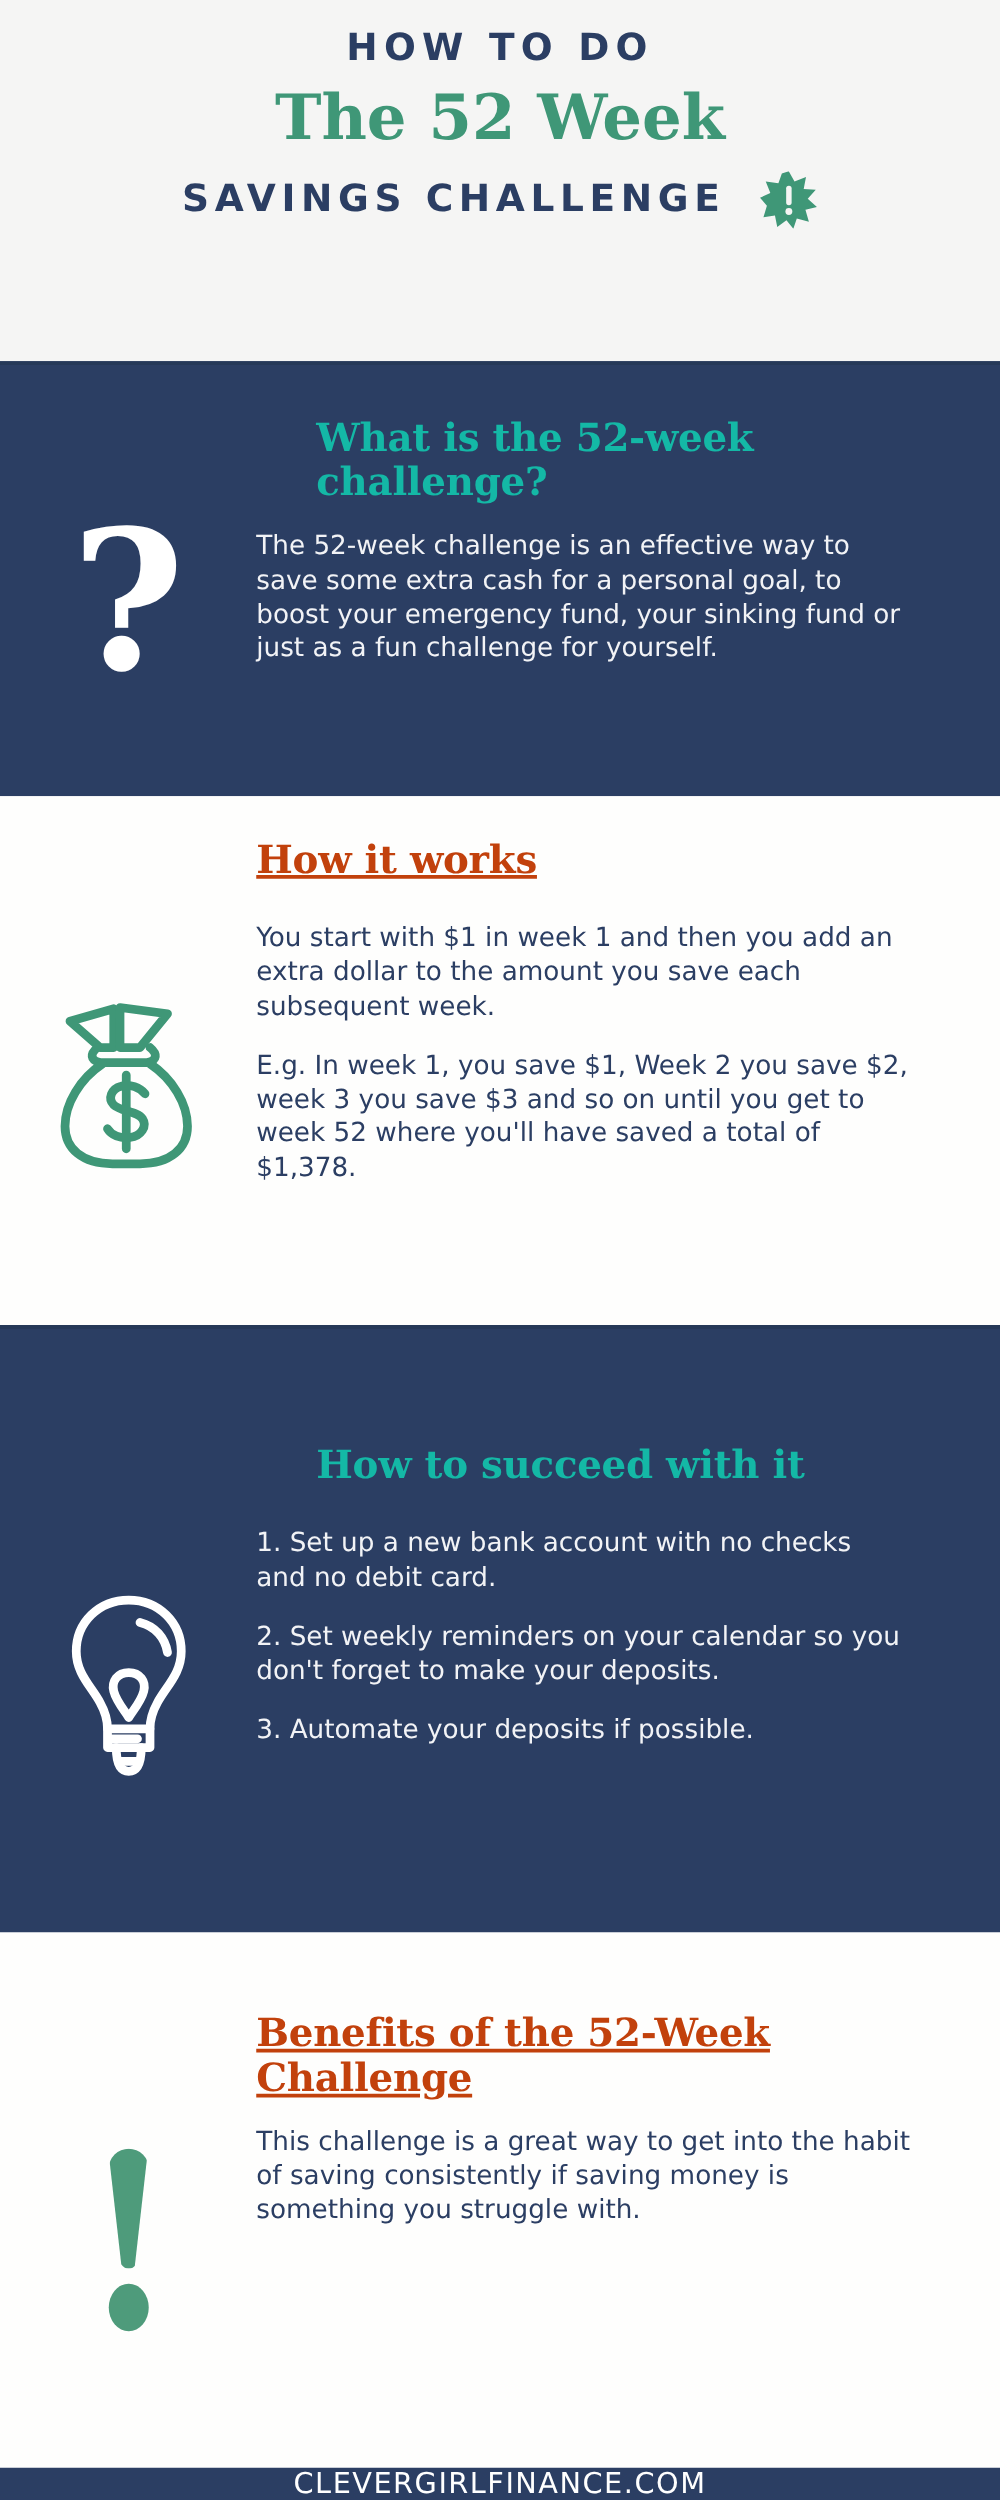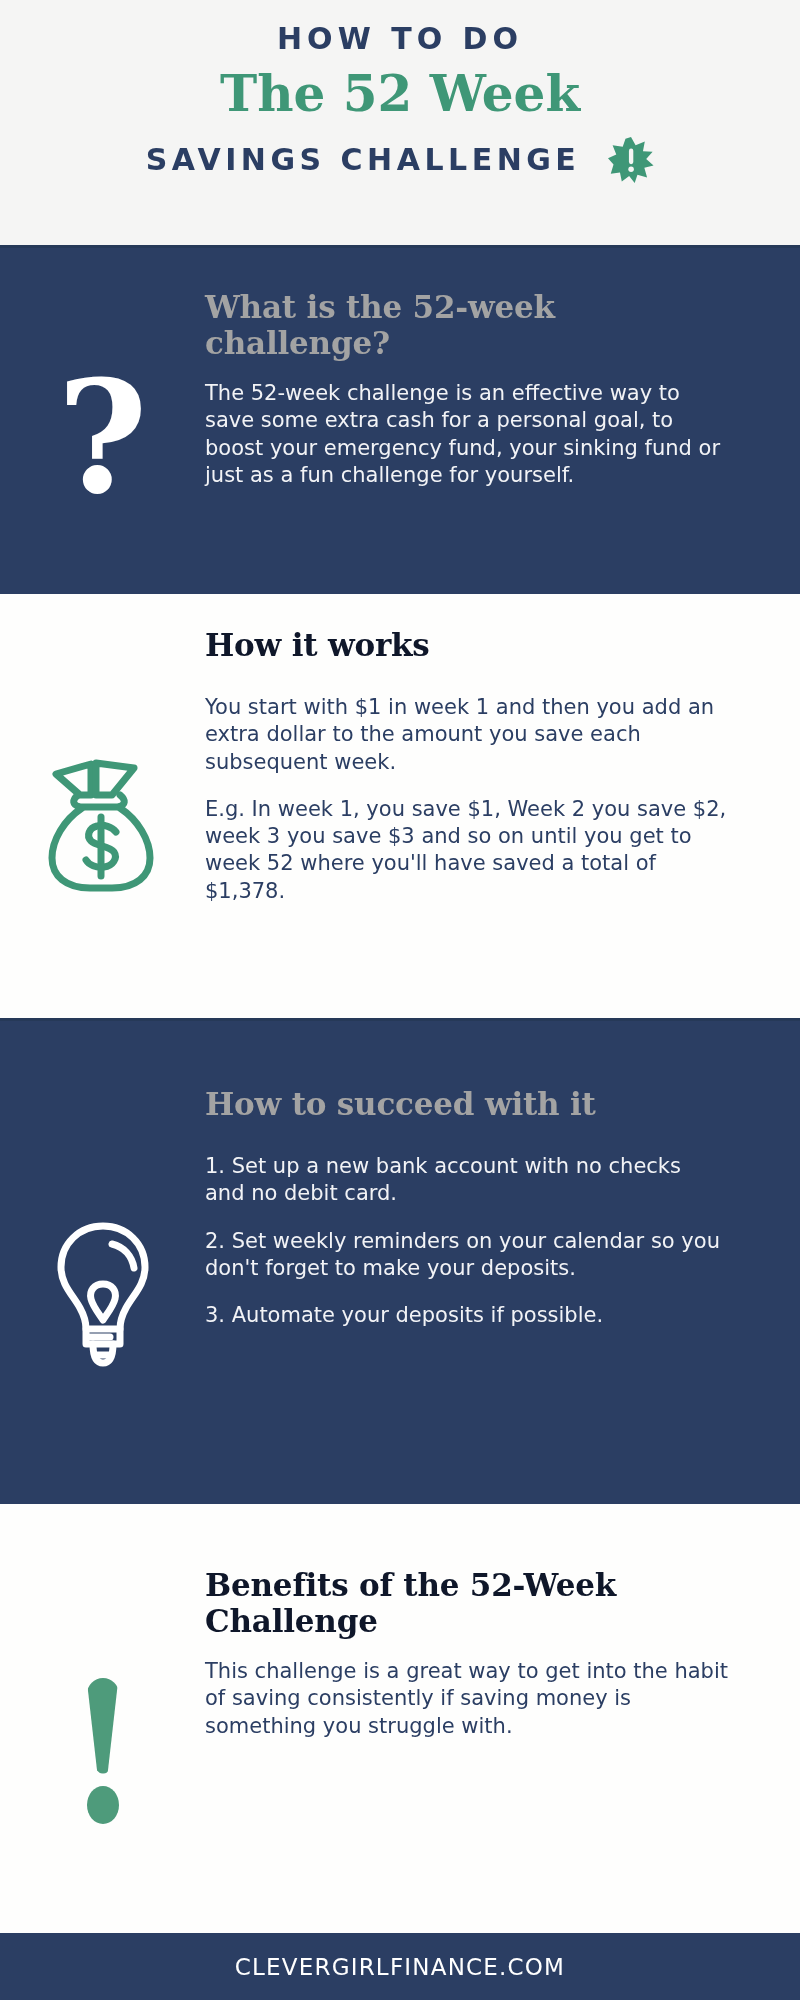--- a/index.html
+++ b/index.html
@@ -17,21 +17,21 @@
     width: 800px;
     height: 2000px;
     position: relative;
     display: flex;
     flex-direction: column;
   }
 
   
   .header {
     background: #f5f5f4;
-    height: 245px;
+    height: 289px;
     box-sizing: border-box;
     padding-top: 22px;
     display: flex;
     flex-direction: column;
     align-items: center;
     justify-content: flex-start;
   }
   .kicker {
     font-family: "DejaVu Sans", sans-serif;
     font-weight: bold;
@@ -99,37 +99,37 @@
     padding-right: 24px;
   }
   h2.sec-title {
     margin: 0 0 18px 0;
     font-family: "DejaVu Serif", serif;
     font-weight: bold;
     font-size: 31px;
     line-height: 1.16;
     letter-spacing: -0.2px;
   }
-  .dark h2.sec-title { color: #a3a3a3; }
-  .light h2.sec-title { color: #0f172a; }
+  .dark h2.sec-title { color: #14b8a6; margin-left: 48px; }
+  .light h2.sec-title { color: #c2410c; text-decoration: underline; }
 
   p.sec-para {
     margin: 0 0 20px 0;
     font-family: "DejaVu Sans", sans-serif;
     font-size: 21px;
     line-height: 1.30;
   }
   p.sec-para:last-child { margin-bottom: 0; }
   .dark p.sec-para { color: #f2f3f6; }
   .light p.sec-para { color: #2b3e63; }
 
   
   #section-what   { height: 349px; padding-top: 42px; }
   #section-how    { height: 424px; padding-top: 34px; }
-  #section-succeed{ height: 486px; padding-top: 66px; }
+  #section-succeed{ height: 486px; padding-top: 92px; }
   #section-benefit{ height: 429px; padding-top: 64px; }
 
   #section-what .sec-body,
   #section-succeed .sec-body { max-width: 520px; }
   #section-how .sec-body,
   #section-benefit .sec-body { max-width: 530px; }
 
   #section-how .sec-body h2.sec-title,
   #section-succeed .sec-body h2.sec-title { margin-bottom: 30px; }
 

